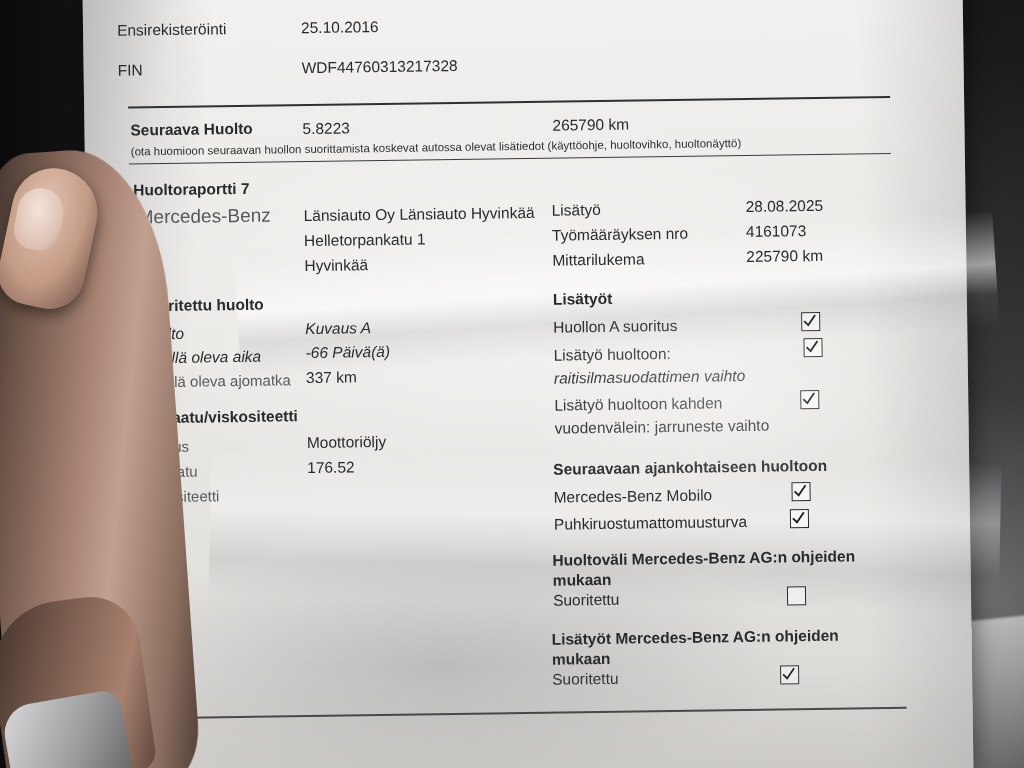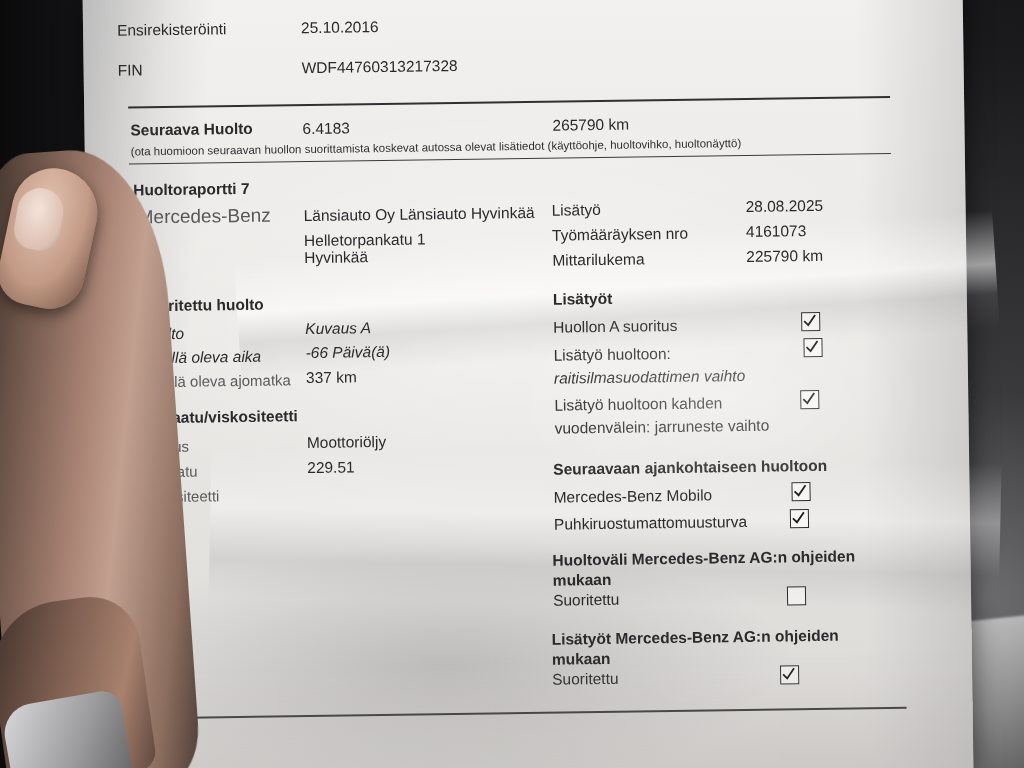--- a/index.html
+++ b/index.html
@@ -184,33 +184,33 @@
 
       <div class="t lbl" style="left:34px; top:30px;">Ensirekisteröinti</div>
       <div class="t lbl" style="left:218px; top:30px;">25.10.2016</div>
 
       <div class="t lbl" style="left:34px; top:70px;">FIN</div>
       <div class="t lbl" style="left:218px; top:70px;">WDF44760313217328</div>
 
       <div class="hr" style="left:44px; top:115px; width:762px;"></div>
 
       <div class="t lbl b" style="left:46px; top:130px;">Seuraava Huolto</div>
-      <div class="t lbl" style="left:218px; top:131px;">6.4183</div>
+      <div class="t lbl" style="left:218px; top:131px;">5.8223</div>
       <div class="t lbl" style="left:468px; top:131px;">265790 km</div>
       <div class="t sm" style="left:46px; top:154px;">(ota huomioon seuraavan huollon suorittamista koskevat autossa olevat lisätiedot (käyttöohje, huoltovihko, huoltonäyttö)</div>
 
       <div class="hr light" style="left:44px; top:172px; width:762px;"></div>
 
       <div class="t lbl b" style="left:48px; top:190px;">Huoltoraportti 7</div>
 
       <div class="t" style="left:52px; top:216px; font-size:19px; color:#58585b;">Mercedes-Benz</div>
 
       <div class="t lbl" style="left:218px; top:218px;">Länsiauto Oy Länsiauto Hyvinkää</div>
       <div class="t lbl" style="left:218px; top:243px;">Helletorpankatu 1</div>
-      <div class="t lbl" style="left:218px; top:260px;">Hyvinkää</div>
+      <div class="t lbl" style="left:218px; top:268px;">Hyvinkää</div>
 
       <div class="t lbl" style="left:466px; top:216px;">Lisätyö</div>
       <div class="t lbl" style="left:660px; top:215px;">28.08.2025</div>
 
       <div class="t lbl" style="left:466px; top:241px;">Työmääräyksen nro</div>
       <div class="t lbl" style="left:660px; top:240px;">4161073</div>
 
       <div class="t lbl" style="left:466px; top:266px;">Mittarilukema</div>
       <div class="t lbl" style="left:660px; top:265px;">225790 km</div>
 
@@ -224,21 +224,21 @@
 
       <div class="t lbl-grey" style="left:52px; top:383px;">Jäljellä oleva ajomatka</div>
       <div class="t lbl" style="left:218px; top:380px;">337 km</div>
 
       <div class="t lbl b" style="left:50px; top:418px;">Öljylaatu/viskositeetti</div>
 
       <div class="t lbl-grey" style="left:50px; top:448px;">Kuvaus</div>
       <div class="t lbl" style="left:218px; top:445px;">Moottoriöljy</div>
 
       <div class="t lbl-grey" style="left:50px; top:473px;">Öljylaatu</div>
-      <div class="t lbl" style="left:218px; top:470px;">229.51</div>
+      <div class="t lbl" style="left:218px; top:470px;">176.52</div>
 
       <div class="t lbl-grey" style="left:50px; top:498px;">Viskositeetti</div>
       <div class="t lbl" style="left:218px; top:495px;"></div>
 
       <div class="t lbl b" style="left:466px; top:305px;">Lisätyöt</div>
 
       <div class="t lbl" style="left:466px; top:333px;">Huollon A suoritus</div>
       <div class="chk" style="left:714px; top:330px;">
         <svg width="15" height="15" viewBox="0 0 15 15">
             <path d="M2 8 L6 12 L13 2" stroke="#1b1b1d" stroke-width="1.8" fill="none"></path>

